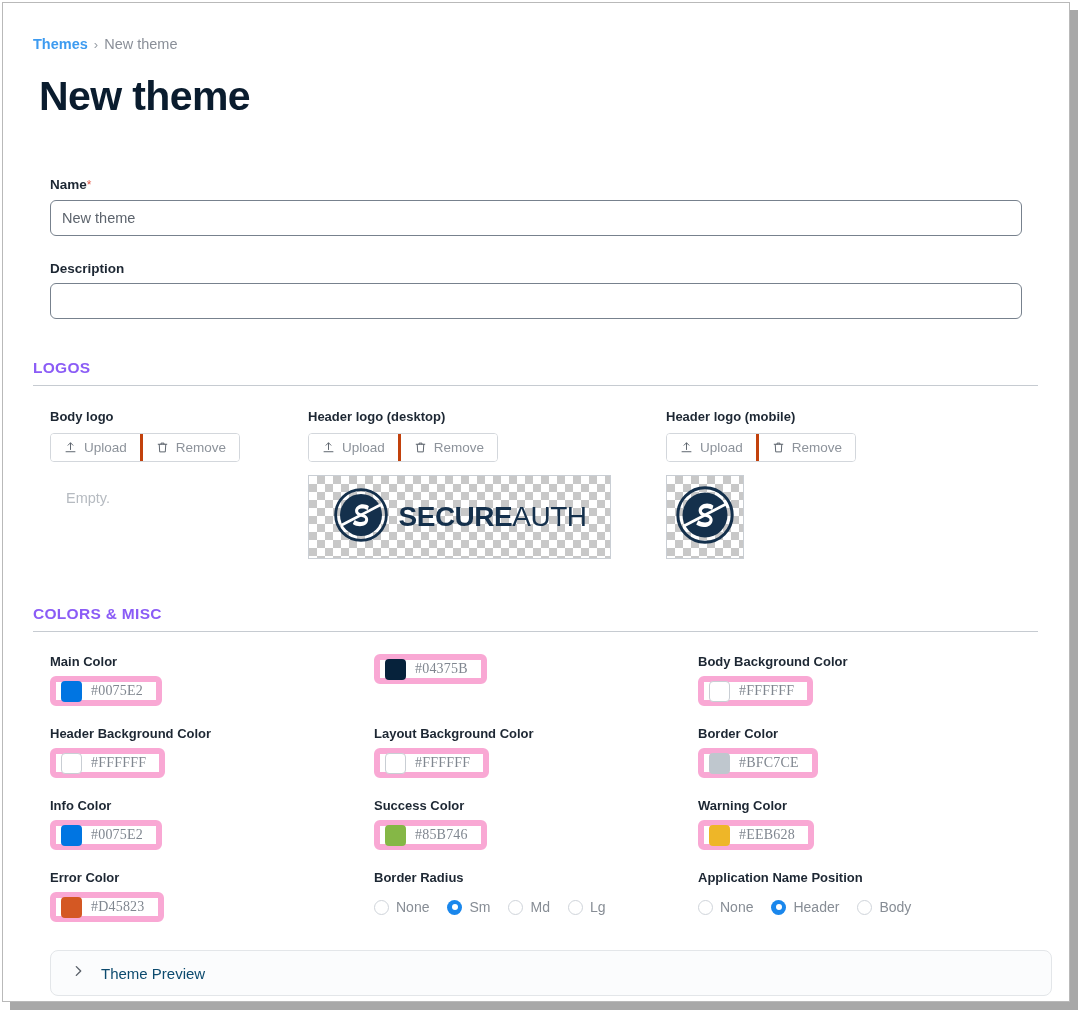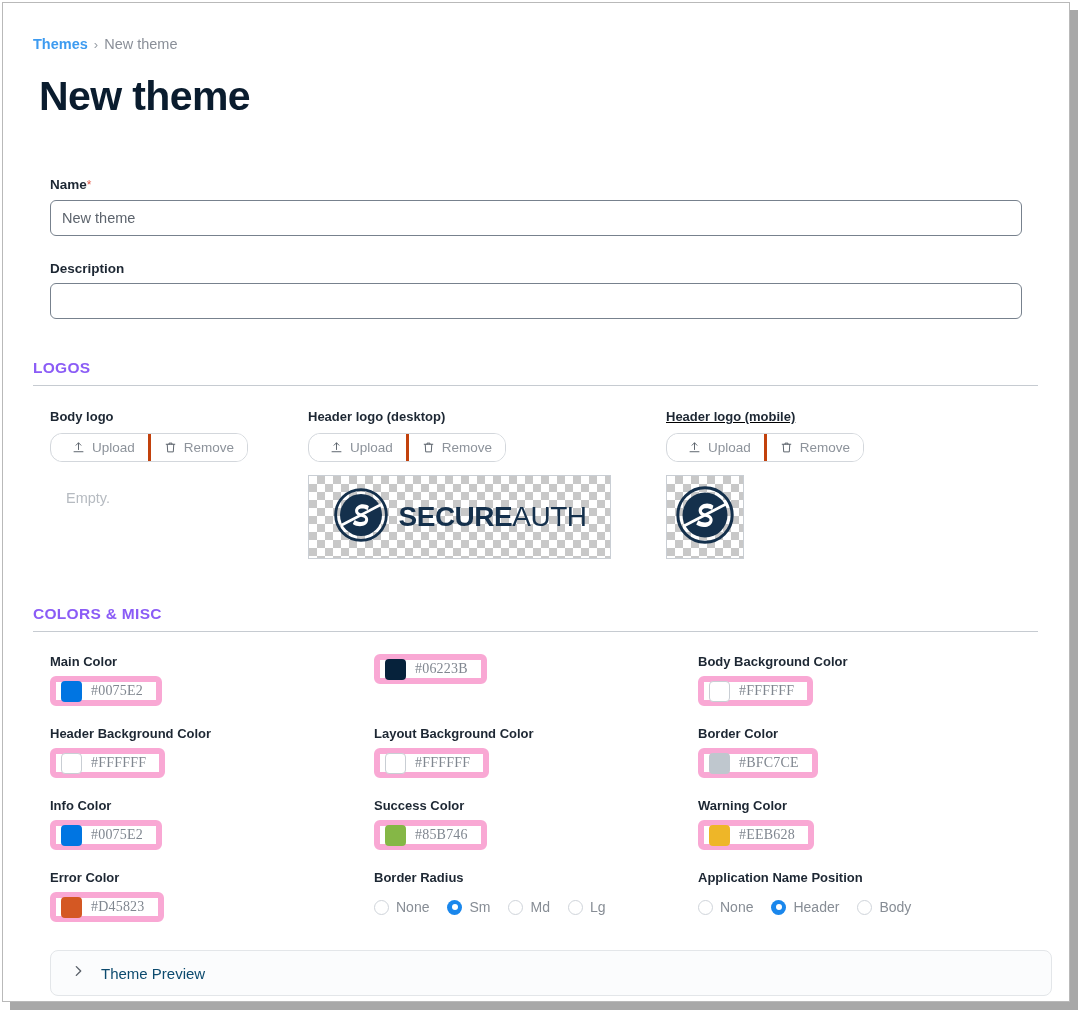--- a/index.html
+++ b/index.html
@@ -98,36 +98,35 @@
   }
 
   
   .logos-row {
     display: flex;
     padding: 0 17px;
     margin-top: 23px;
   }
   .logo-col-1 { width: 258px; }
   .logo-col-2 { width: 358px; }
-  .logo-col-3 { width: 300px; text-decoration: underline; }
+  .logo-col-3 { width: 300px; }
   .logo-label {
     font-size: 13px;
     font-weight: bold;
     color: #1d2733;
     margin-bottom: 8px;
     line-height: 16px;
   }
   .btn-group {
     display: inline-flex;
     border: 1px solid #d3d7dc;
-    border-radius: 12px;
+    border-radius: 4px;
     overflow: hidden;
     height: 29px;
     background: #fff;
-    padding-left: 8px;
   }
   .btn-seg {
     display: flex;
     align-items: center;
     gap: 7px;
     padding: 0 13px;
     font-size: 13.5px;
     color: #8d939b;
     background: #fff;
     border: none;
@@ -411,21 +410,21 @@
           <div class="color-field-label">Main Color</div>
           <div class="color-pill">
             <span class="swatch" style="background:#0075E2"></span>
             <span class="hex">#0075E2</span>
           </div>
         </div>
 
         <div>
           <div class="color-pill">
             <span class="swatch" style="background:#06223B"></span>
-            <span class="hex">#06223B</span>
+            <span class="hex">#04375B</span>
           </div>
         </div>
 
         <div>
           <div class="color-field-label">Body Background Color</div>
           <div class="color-pill">
             <span class="swatch bordered" style="background:#FFFFFF"></span>
             <span class="hex">#FFFFFF</span>
           </div>
         </div>

